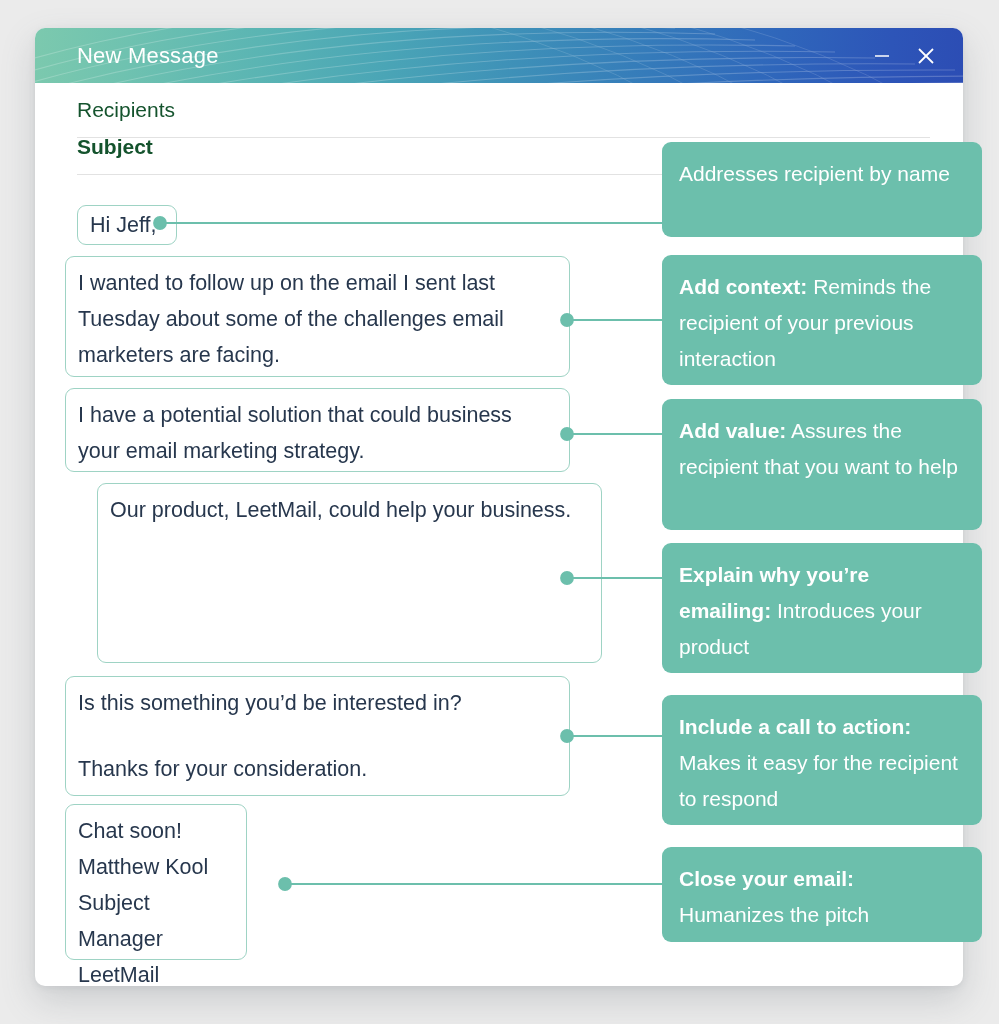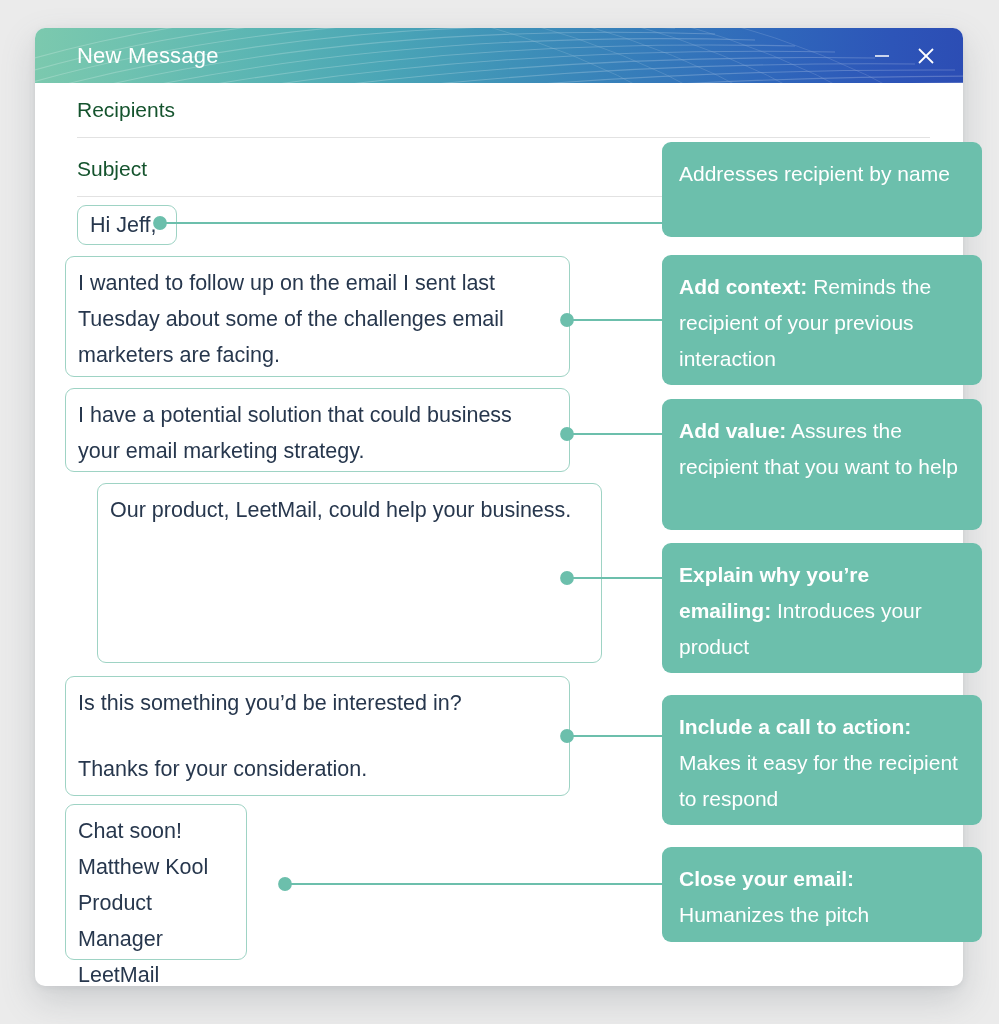--- a/index.html
+++ b/index.html
@@ -87,21 +87,21 @@
   }
   .field-row .ph {
     position: absolute;
     left: 0;
     top: 50%;
     transform: translateY(-50%);
     color: #14532d;
     font-size: 21px;
   }
   #recipients-row { top: 55px; }
-  #subject-row    { top: 114px; }
+  #subject-row    { top: 92px; font-weight: bold; }
 
   
   .body-box {
     position: absolute;
     border: 1.6px solid #9ed3c4;
     border-radius: 9px;
     background: #ffffff;
     box-sizing: border-box;
     color: #27374d;
     font-size: 21.5px;
@@ -206,21 +206,21 @@
   </div>
 
   <div class="body-box" style="left:30px; top:648px; width:505px; height:120px;">
     <p>Is this something you’d be interested in?</p>
     <p>Thanks for your consideration.</p>
   </div>
 
   <div class="body-box" style="left:30px; top:776px; width:182px; height:156px; line-height:36px;">
     <p>Chat soon!</p>
     <p style="margin-top:0">Matthew Kool</p>
-    <p style="margin-top:0">Product Manager</p>
+    <p style="margin-top:0">Subject Manager</p>
     <p style="margin-top:0">LeetMail</p>
   </div>
 
 </div>
 
 <svg id="connector-layer" viewBox="0 0 999 1024" width="999" height="1024">
   <g stroke="#6cbfac" stroke-width="1.8" fill="#6cbfac">
 
     <line x1="160" y1="223" x2="662" y2="223"></line>
     <circle cx="160" cy="223" r="6"></circle>

